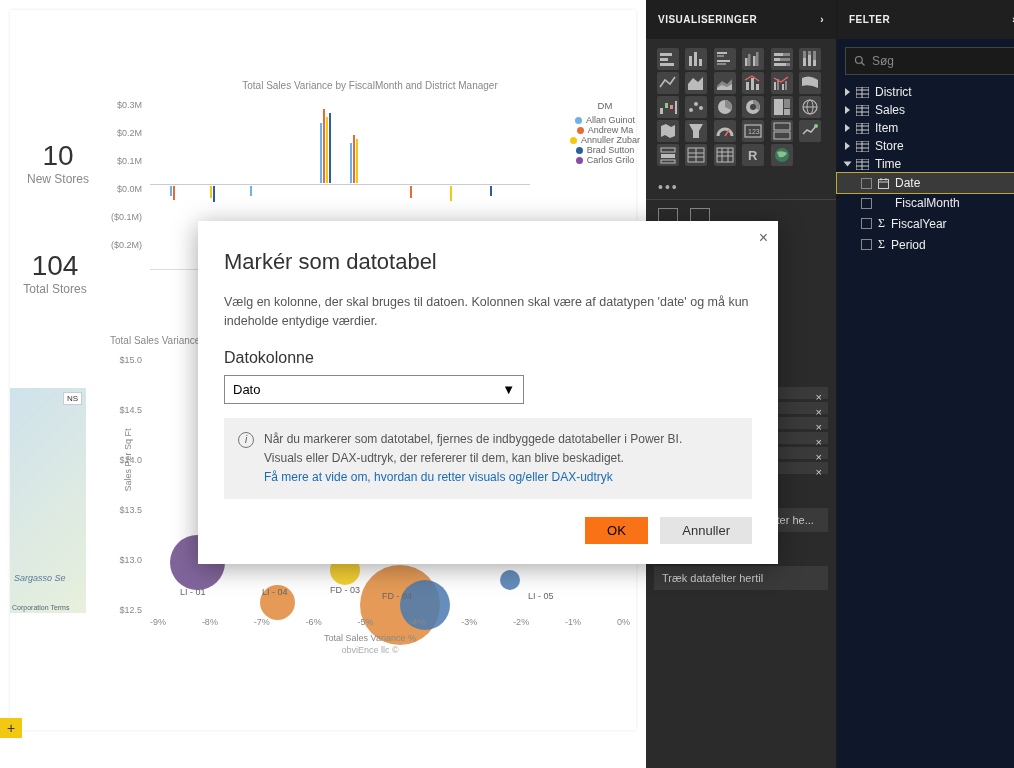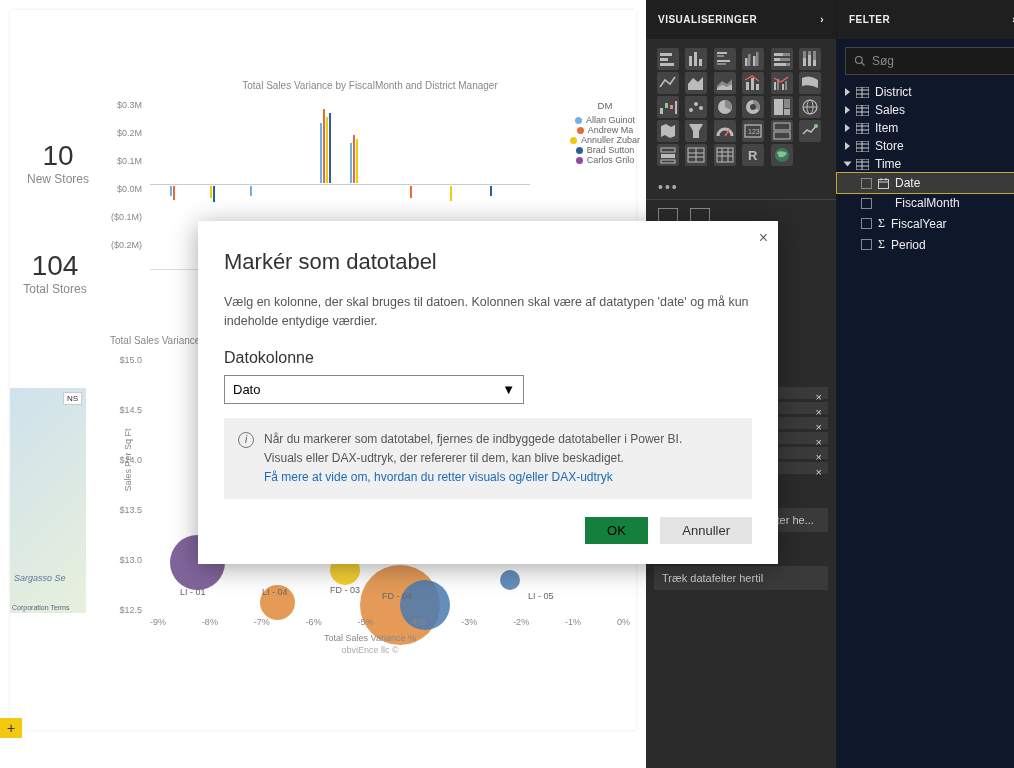--- a/index.html
+++ b/index.html
@@ -57,21 +57,21 @@
 .dialog-body { padding: 28px 26px 20px; }
 .dialog-title { font-size: 22px; font-weight: 300; color: #333; margin-bottom: 18px; }
 .dialog-desc { font-size: 12.5px; color: #555; line-height: 1.5; margin-bottom: 18px; }
 .dialog-label { font-size: 16px; color: #333; margin-bottom: 8px; }
 .dialog-select { width: 300px; border: 1px solid #888; padding: 6px 8px; font-size: 13px; display: flex; justify-content: space-between; align-items: center; cursor: pointer; margin-bottom: 14px; gap: 30px; }
 .info-box { background: #f0f0f0; padding: 12px 14px; font-size: 12px; color: #555; line-height: 1.6; display: flex; gap: 10px; }
 .info-icon { width: 16px; height: 16px; border: 1px solid #777; border-radius: 50%; display: flex; align-items: center; justify-content: center; font-size: 10px; font-style: italic; flex-shrink: 0; margin-top: 2px; }
 .info-link { color: #1a6bb8; cursor: pointer; }
 .dialog-buttons { text-align: right; margin-top: 18px; }
 .btn { display: inline-block; padding: 6px 22px; font-size: 13px; margin-left: 8px; cursor: pointer; }
-.btn-primary { background: #15803d; color: #000; }
+.btn-primary { background: #f97316; color: #000; }
 .btn-secondary { background: #e4e4e4; color: #333; }
 
 .chart-bars { position: absolute; }
 .bar { position: absolute; bottom: 0; width: 2px; }
 
 .bubble { position: absolute; border-radius: 50%; opacity: 0.85; }
 
 .add-page { position: absolute; left: 0; bottom: 30px; width: 22px; height: 20px; background: #f2c811; display:flex;align-items:center;justify-content:center;font-size:14px;color:#333;}
 
 .map-stub { position: absolute; background: linear-gradient(135deg,#cfe2ec 0%,#e8f0dc 100%); font-size:9px; color:#456; }

